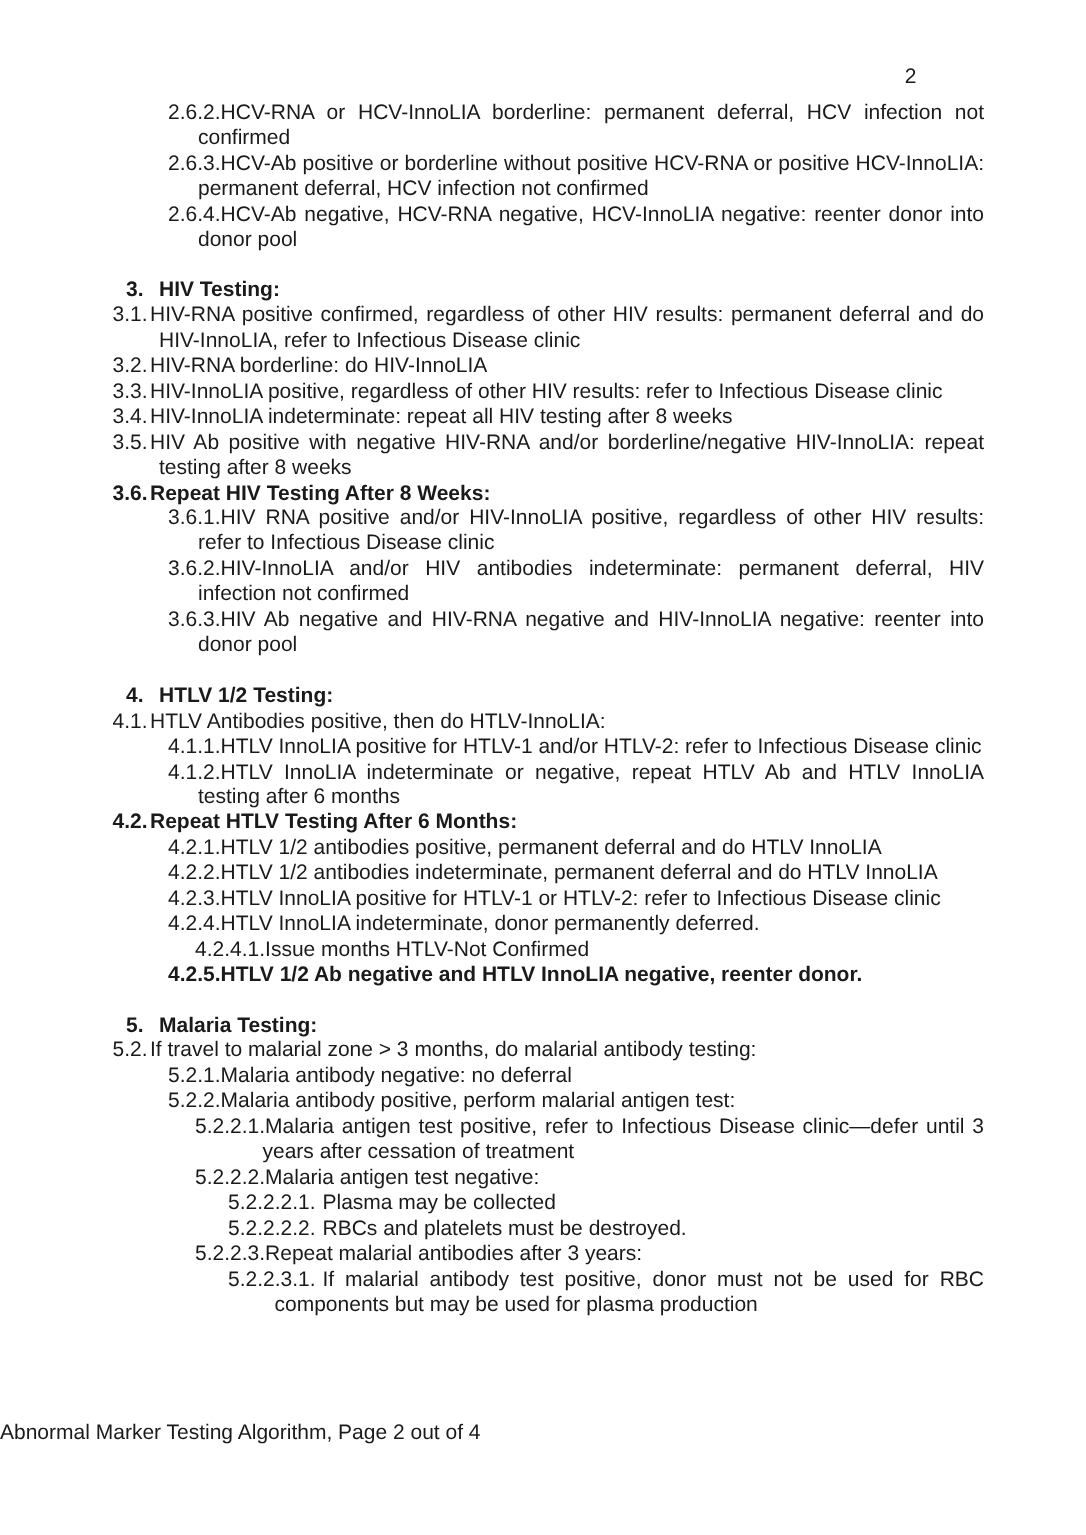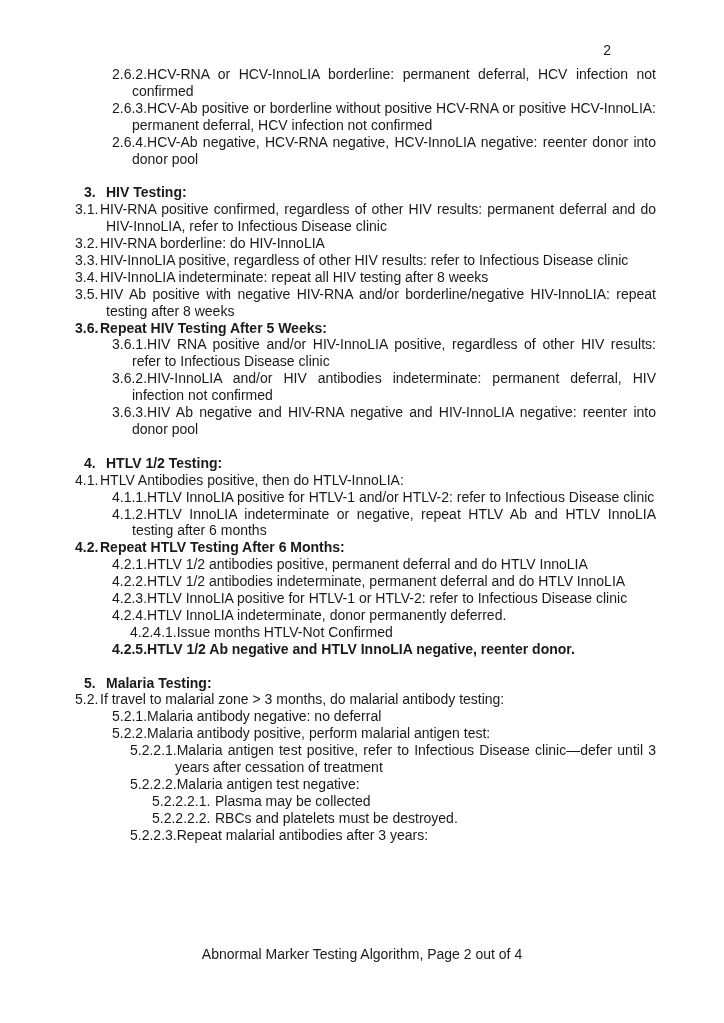--- a/index.html
+++ b/index.html
@@ -50,40 +50,40 @@
   .lvl4 .num { min-width: 46px; }
   .lvl5 { padding-left: 183px; text-indent: -31px; }
   .lvl5 .num { min-width: 63px; }
   .bold { font-weight: bold; }
   .gap  { margin-top: 16.9px; margin-left: 16px; }
   .footer {
     position: absolute;
     top: 946px;
     left: 0;
     width: 724px;
-    text-align: center;
+    text-align: left;
   }
 </style>
 </head>
 <body>
 
 <div class="page">
   <div class="page-number">2</div>
 
   <div class="content" id="content">
       <div class="item lvl3"><span class="num">2.6.2.</span><span>HCV-RNA or HCV-InnoLIA borderline:  permanent deferral, HCV infection not confirmed</span></div>
       <div class="item lvl3"><span class="num">2.6.3.</span><span>HCV-Ab positive or borderline without positive HCV-RNA or positive HCV-InnoLIA:  permanent deferral, HCV infection not confirmed</span></div>
       <div class="item lvl3"><span class="num">2.6.4.</span><span>HCV-Ab negative, HCV-RNA negative, HCV-InnoLIA negative:  reenter donor into donor pool</span></div>
       <div class="item lvl1 bold gap"><span class="num">3.</span><span>HIV Testing:</span></div>
       <div class="item lvl2"><span class="num">3.1.</span><span>HIV-RNA positive confirmed, regardless of other HIV results:  permanent deferral and do HIV-InnoLIA, refer to Infectious Disease clinic</span></div>
       <div class="item lvl2"><span class="num">3.2.</span><span>HIV-RNA borderline:  do HIV-InnoLIA</span></div>
       <div class="item lvl2"><span class="num">3.3.</span><span>HIV-InnoLIA positive, regardless of other HIV results:  refer to Infectious Disease clinic</span></div>
       <div class="item lvl2"><span class="num">3.4.</span><span>HIV-InnoLIA indeterminate:  repeat all HIV testing after 8 weeks</span></div>
       <div class="item lvl2"><span class="num">3.5.</span><span>HIV Ab positive with negative HIV-RNA and/or borderline/negative HIV-InnoLIA: repeat testing after 8 weeks</span></div>
-      <div class="item lvl2 bold"><span class="num">3.6.</span><span>Repeat HIV Testing After 5 Weeks:</span></div>
+      <div class="item lvl2 bold"><span class="num">3.6.</span><span>Repeat HIV Testing After 8 Weeks:</span></div>
       <div class="item lvl3"><span class="num">3.6.1.</span><span>HIV RNA positive and/or HIV-InnoLIA positive, regardless of other HIV results: refer to Infectious Disease clinic</span></div>
       <div class="item lvl3"><span class="num">3.6.2.</span><span>HIV-InnoLIA and/or HIV antibodies indeterminate:  permanent deferral, HIV infection not confirmed</span></div>
       <div class="item lvl3"><span class="num">3.6.3.</span><span>HIV Ab negative and HIV-RNA negative and HIV-InnoLIA negative:  reenter into donor pool</span></div>
       <div class="item lvl1 bold gap"><span class="num">4.</span><span>HTLV 1/2 Testing:</span></div>
       <div class="item lvl2"><span class="num">4.1.</span><span>HTLV Antibodies positive, then do HTLV-InnoLIA:</span></div>
       <div class="item lvl3"><span class="num">4.1.1.</span><span>HTLV InnoLIA positive for HTLV-1 and/or HTLV-2:  refer to Infectious Disease clinic</span></div>
       <div class="item lvl3"><span class="num">4.1.2.</span><span>HTLV InnoLIA indeterminate or negative, repeat HTLV Ab and HTLV InnoLIA testing after 6 months</span></div>
       <div class="item lvl2 bold"><span class="num">4.2.</span><span>Repeat HTLV Testing After 6 Months:</span></div>
       <div class="item lvl3"><span class="num">4.2.1.</span><span>HTLV 1/2 antibodies positive, permanent deferral and do HTLV InnoLIA</span></div>
       <div class="item lvl3"><span class="num">4.2.2.</span><span>HTLV 1/2 antibodies indeterminate,  permanent deferral and do HTLV InnoLIA</span></div>
@@ -93,16 +93,17 @@
       <div class="item lvl3 bold"><span class="num">4.2.5.</span><span>HTLV 1/2 Ab negative and HTLV InnoLIA negative, reenter donor.</span></div>
       <div class="item lvl1 bold gap"><span class="num">5.</span><span>Malaria Testing:</span></div>
       <div class="item lvl2"><span class="num">5.2.</span><span>If travel to malarial zone &gt; 3 months, do malarial antibody testing:</span></div>
       <div class="item lvl3"><span class="num">5.2.1.</span><span>Malaria antibody negative:  no deferral</span></div>
       <div class="item lvl3"><span class="num">5.2.2.</span><span>Malaria antibody positive, perform malarial antigen test:</span></div>
       <div class="item lvl4"><span class="num">5.2.2.1.</span><span>Malaria antigen test positive, refer to Infectious Disease clinic—defer until 3 years after cessation of treatment</span></div>
       <div class="item lvl4"><span class="num">5.2.2.2.</span><span>Malaria antigen test negative:</span></div>
       <div class="item lvl5"><span class="num">5.2.2.2.1.</span><span>Plasma may be collected</span></div>
       <div class="item lvl5"><span class="num">5.2.2.2.2.</span><span>RBCs and platelets must be destroyed.</span></div>
       <div class="item lvl4"><span class="num">5.2.2.3.</span><span>Repeat malarial antibodies after 3 years:</span></div>
+      <div class="item lvl5"><span class="num">5.2.2.3.1.</span><span>If malarial antibody test positive, donor must not be used for RBC components but may be used for plasma production</span></div>
     </div>
 
   <div class="footer">Abnormal Marker Testing Algorithm, Page 2 out of 4</div>
 </div>
 
 </body></html>

